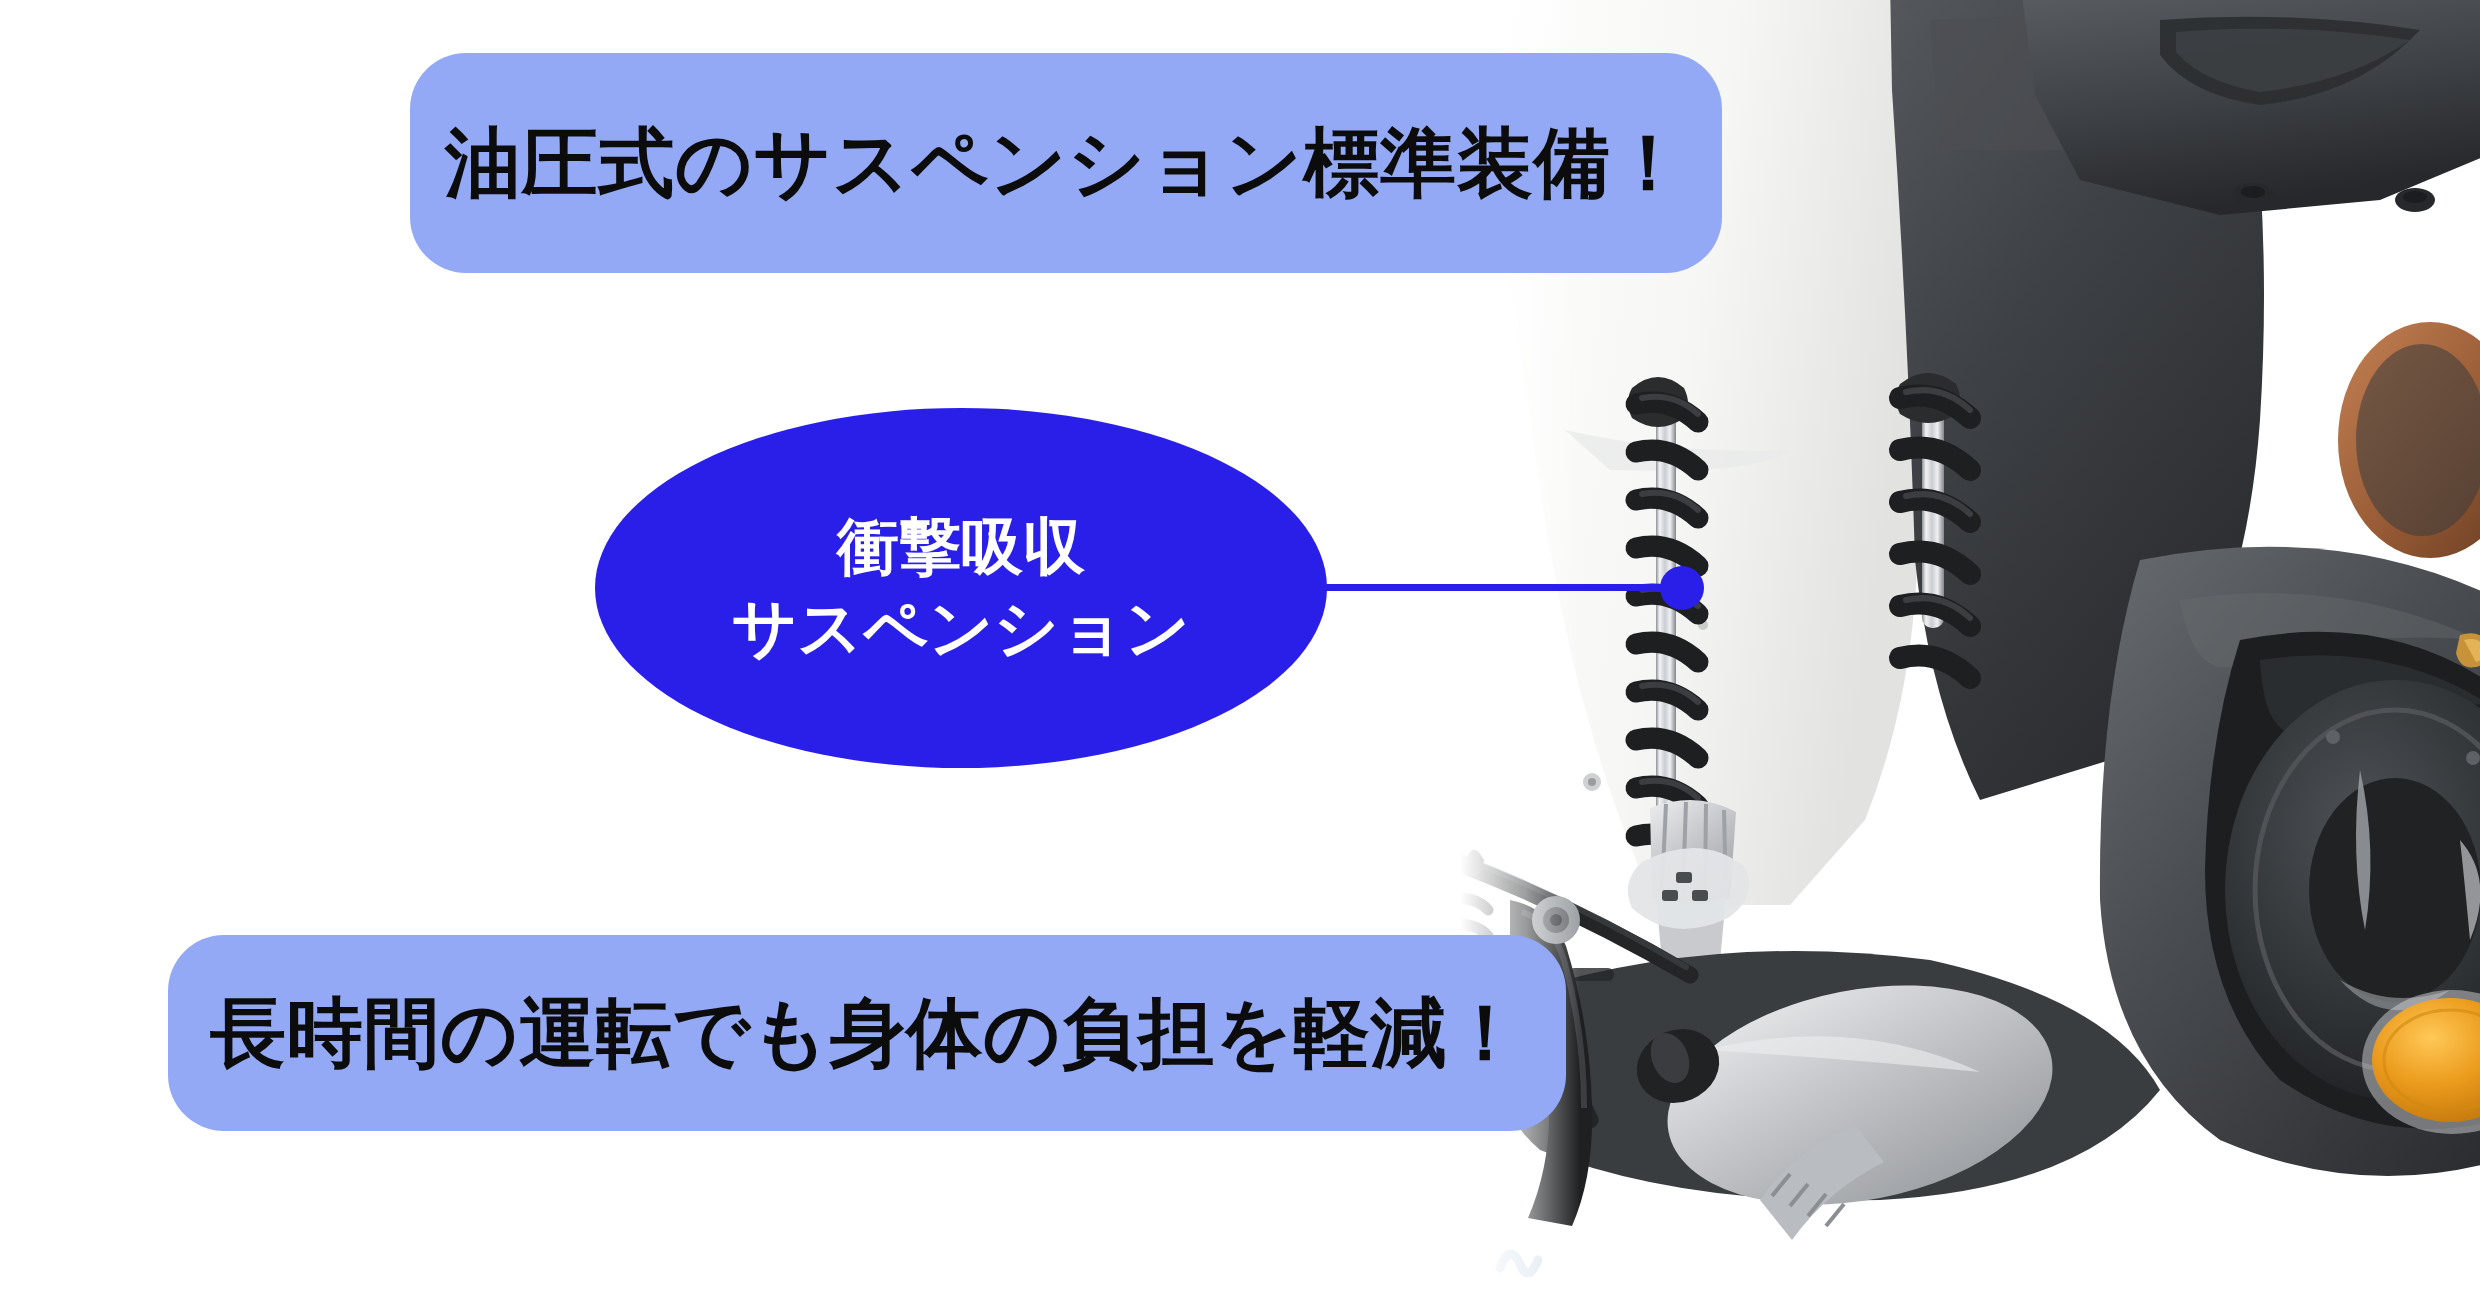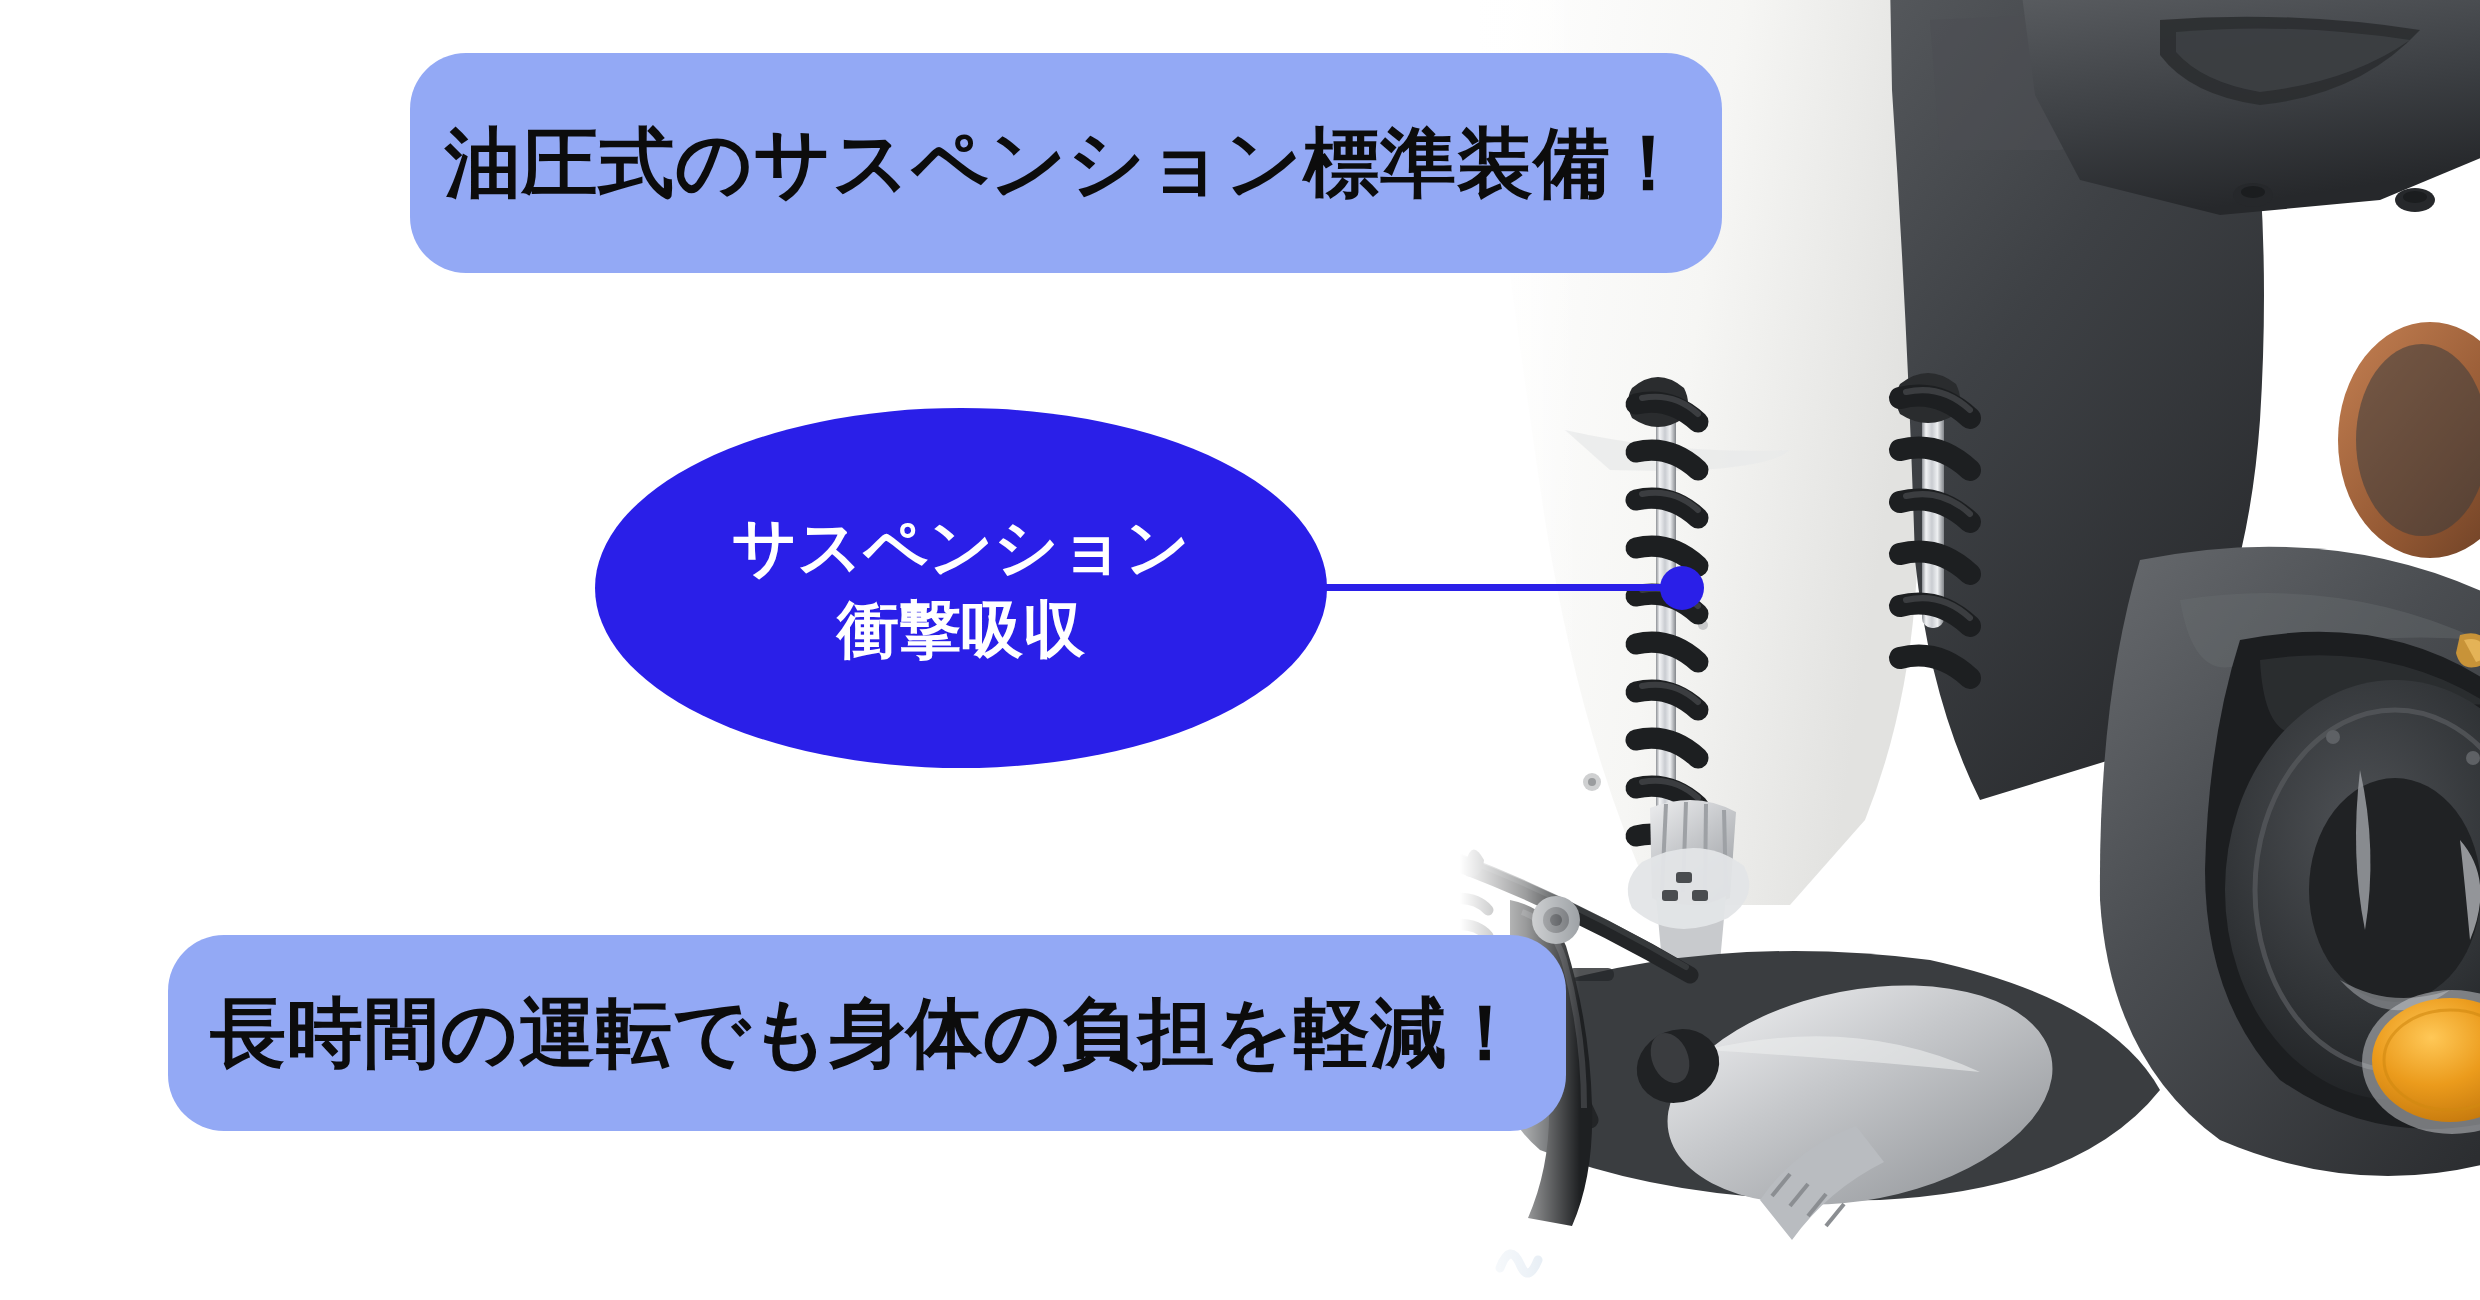--- a/index.html
+++ b/index.html
@@ -338,21 +338,21 @@
   </div>
 
   <div class="banner" id="banner-top">
     <span class="banner-text">油圧式のサスペンション標準装備！</span>
   </div>
 
   <div class="connector"></div>
   <div class="connector-dot"></div>
 
   <div class="ellipse">
+    <span class="ellipse-line ellipse-line-1">衝撃吸収</span>
     <span class="ellipse-line ellipse-line-2">サスペンション</span>
-    <span class="ellipse-line ellipse-line-1">衝撃吸収</span>
   </div>
 
   <div class="banner" id="banner-bottom">
     <span class="banner-text">長時間の運転でも身体の負担を軽減！</span>
   </div>
 
 </div>
 
 </body></html>

